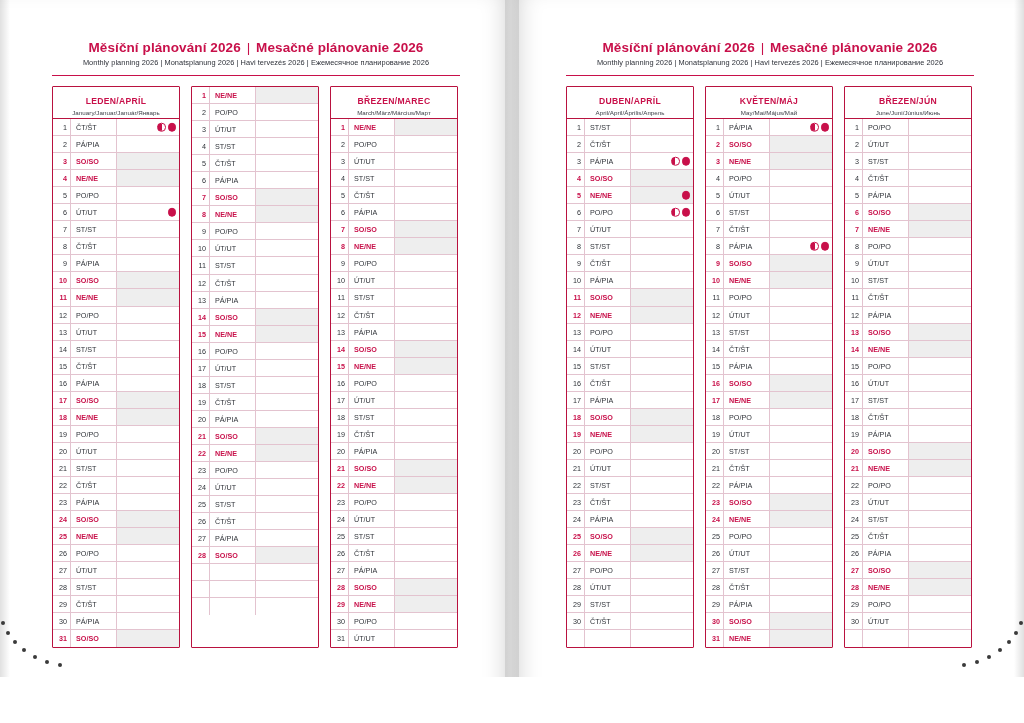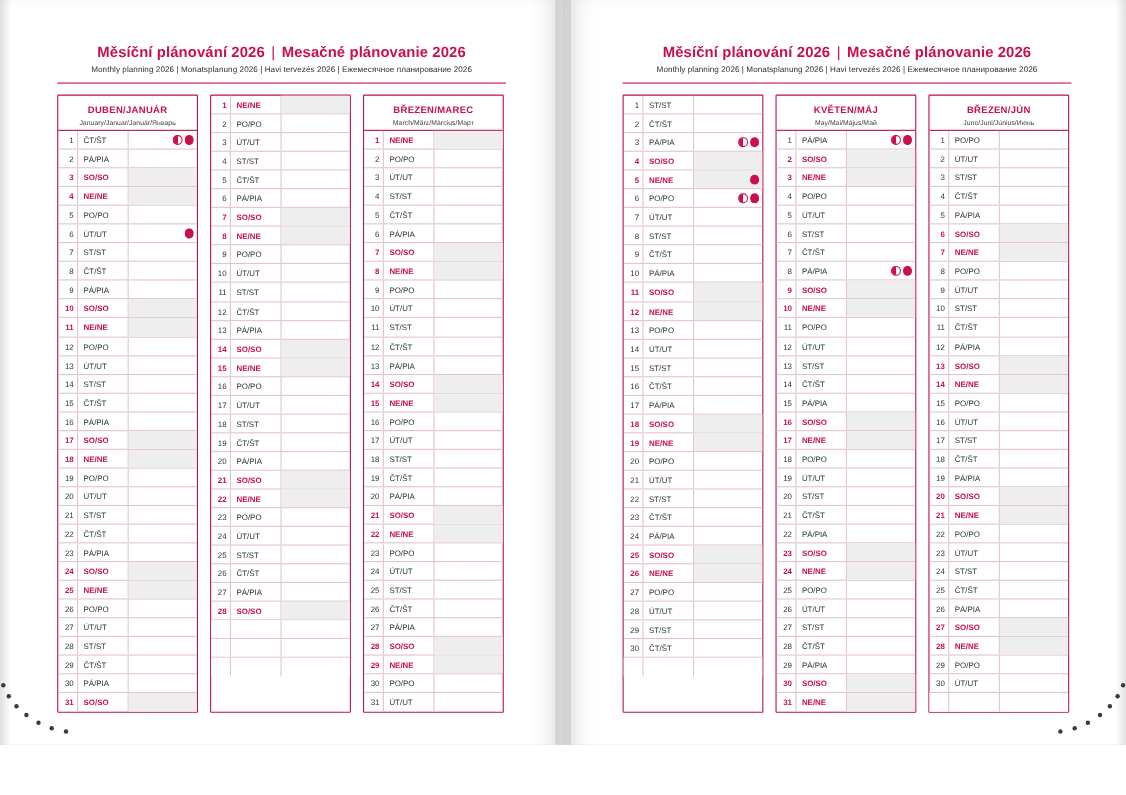--- a/index.html
+++ b/index.html
@@ -6,21 +6,21 @@
   html, body {
     margin: 0; padding: 0;
     width: 1024px; height: 723px;
     background: #ffffff;
     font-family: "Liberation Sans", sans-serif;
   }
   #page {
     position: relative;
     width: 1024px; height: 677px;
     overflow: hidden;
-    background: #fdba74;
+    background: #86efac;
   }
   
   .page-half {
     position: absolute;
     top: 0; height: 723px;
     background: #ffffff;
   }
   .page-left  { left: 0;   width: 512px; box-shadow: inset -22px 0 26px -18px rgba(0,0,0,0.22); }
   .page-right { left: 512px; width: 512px; box-shadow: inset 22px 0 26px -18px rgba(0,0,0,0.22); }
   .spine {
@@ -200,21 +200,21 @@
 
   <div class="sheet sheet-left">
     <div class="title">
       <span>Měsíční plánování 2026</span>
       <span class="sep">|</span>
       <span>Mesačné plánovanie 2026</span>
     </div>
     <div class="subtitle">Monthly planning 2026 | Monatsplanung 2026 | Havi tervezés 2026 | Ежемесячное планирование 2026</div>
     <div class="months" id="left-months">
         <div class="month">
-          <div class="month-head"><span class="month-name">DUBEN/JANUÁR</span><span class="month-sub">January/Januar/Január/Январь</span></div>
+          <div class="month-head"><span class="month-name">LEDEN/APRÍL</span><span class="month-sub">January/Januar/Január/Январь</span></div>
           <div class="day-row">
             <div class="day-num">1</div>
             <div class="day-name">ČT/ŠT</div>
             <div class="day-note">
               <div class="icons">
                 <span class="moon moon-last"></span>
                 <span class="moon moon-new"></span>
               </div>
             </div>
           </div>
@@ -693,20 +693,21 @@
 
   <div class="sheet sheet-right">
     <div class="title">
       <span>Měsíční plánování 2026</span>
       <span class="sep">|</span>
       <span>Mesačné plánovanie 2026</span>
     </div>
     <div class="subtitle">Monthly planning 2026 | Monatsplanung 2026 | Havi tervezés 2026 | Ежемесячное планирование 2026</div>
     <div class="months" id="right-months">
         <div class="month">
+          <div class="month-head"><span class="month-name">DUBEN/APRÍL</span><span class="month-sub">April/April/Április/Апрель</span></div>
           <div class="day-row">
             <div class="day-num">1</div>
             <div class="day-name">ST/ST</div>
             <div class="day-note"></div>
           </div>
           <div class="day-row">
             <div class="day-num">2</div>
             <div class="day-name">ČT/ŠT</div>
             <div class="day-note"></div>
           </div>

